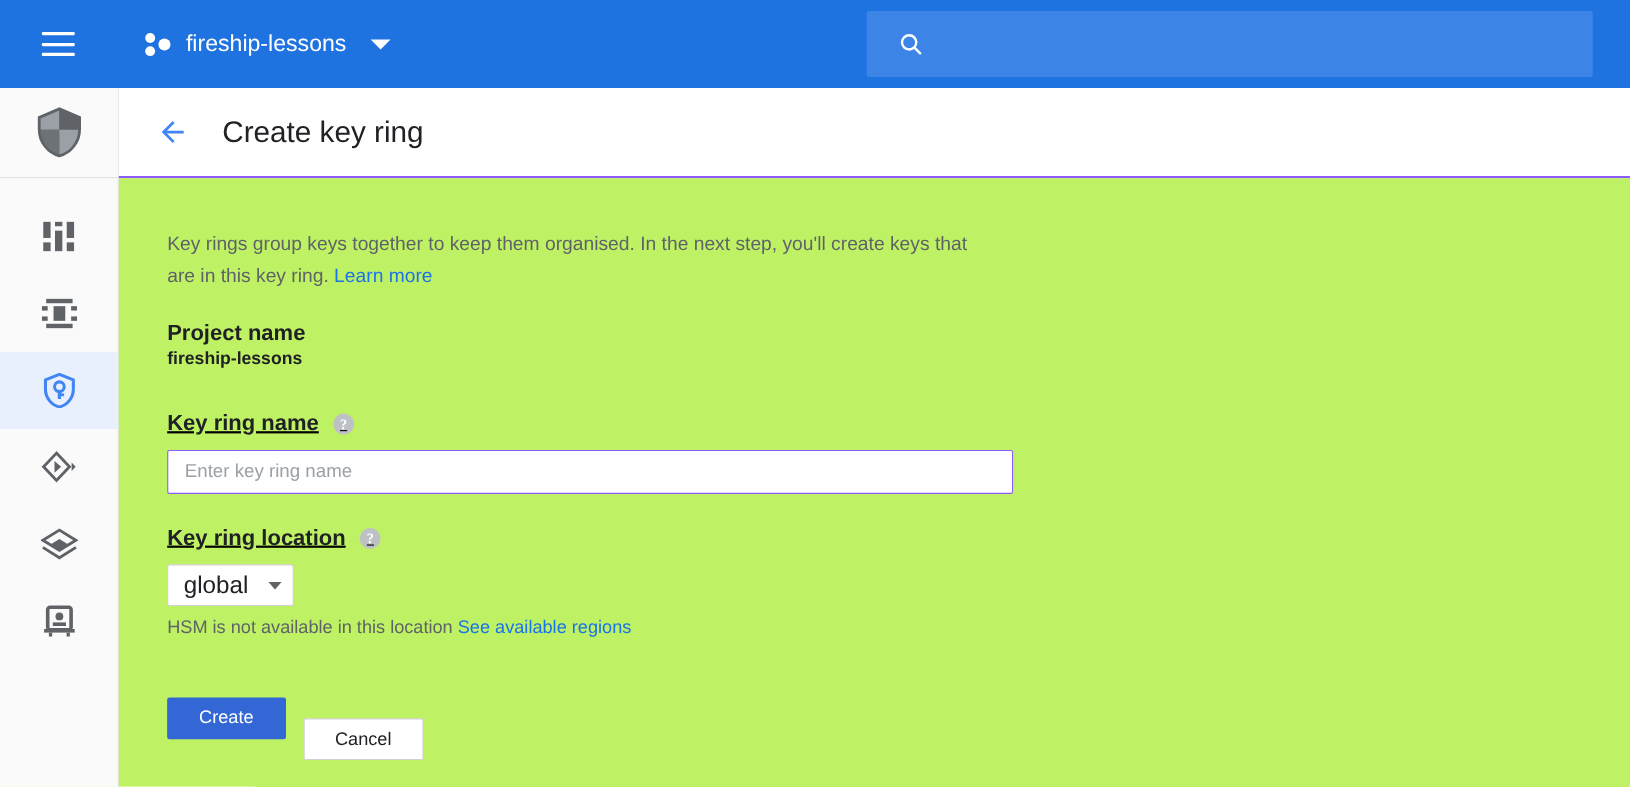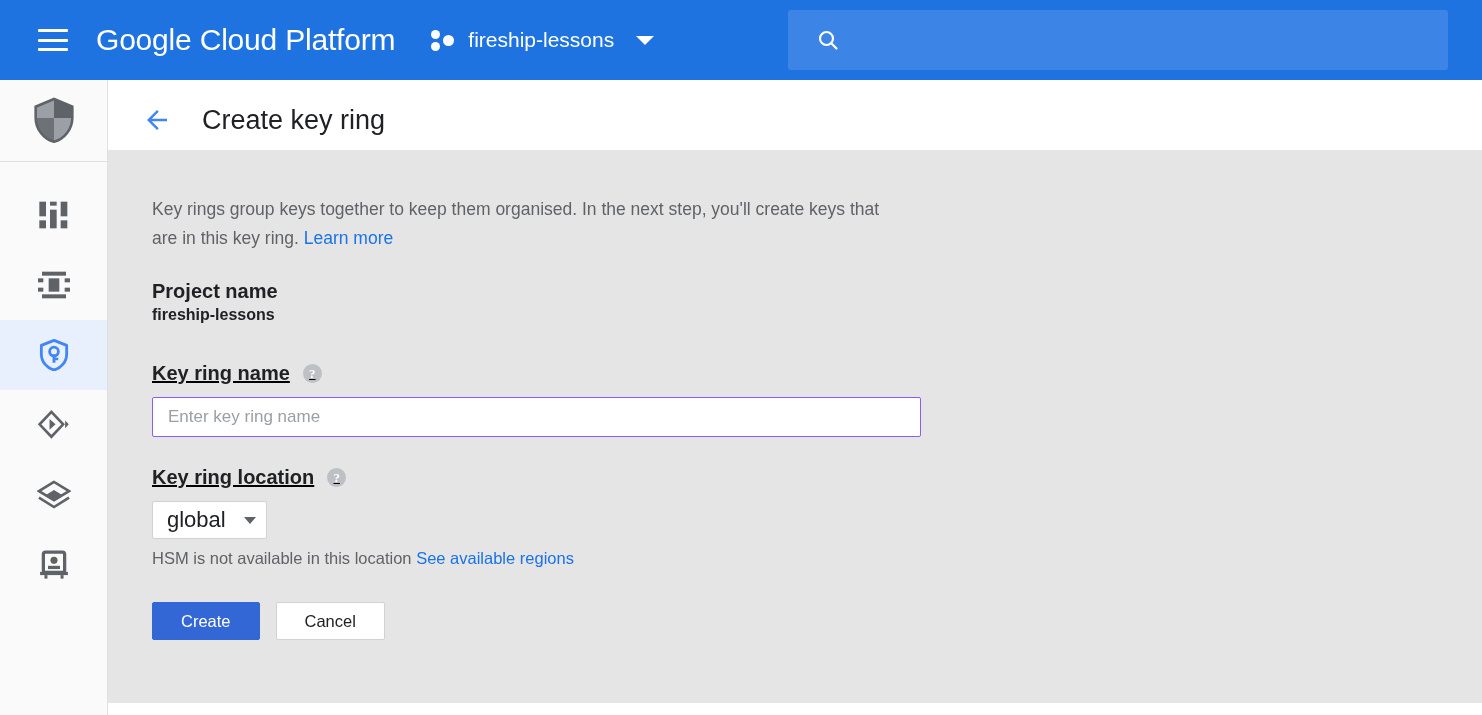--- a/index.html
+++ b/index.html
@@ -171,24 +171,24 @@
     margin-left: 30px;
     font-size: 27px;
     color: #202124;
     font-weight: 400;
     white-space: nowrap;
   }
 
   
   .content {
     position: absolute;
-    top: 150px; left: 108px;
+    top: 162px; left: 108px;
     width: 1374px;
     height: 553px;
-    background: #e5e5e5;
+    background: #bef264;
     overflow: hidden;
   }
   .content-inner { padding: 45px 0 0 44px; }
 
   .intro {
     font-size: 17.5px;
     line-height: 29px;
     color: #5f6368;
     max-width: 730px;
   }
@@ -297,34 +297,34 @@
   .btn-primary {
     background: #3367d6;
     color: #ffffff;
     border: 1px solid #3367d6;
   }
   .btn-secondary {
     background: #ffffff;
     color: #202124;
     border: 1px solid #d2d2d2;
     margin-left: 16px;
+    margin-top: 39px;
   }
 </style>
 </head>
 <body>
 
 <div class="topbar">
 
   <div class="hamburger">
     <span></span>
     <span></span>
     <span></span>
   </div>
 
-  <div class="brand">Google Cloud Platform</div>
 
   <div class="project-chip">
     <div class="proj-dots">
       <i class="d1"></i>
         <i class="d2"></i>
         <i class="d3"></i>
     </div>
     <div class="project-name">fireship-lessons</div>
     <div class="caret-down"></div>
   </div>

